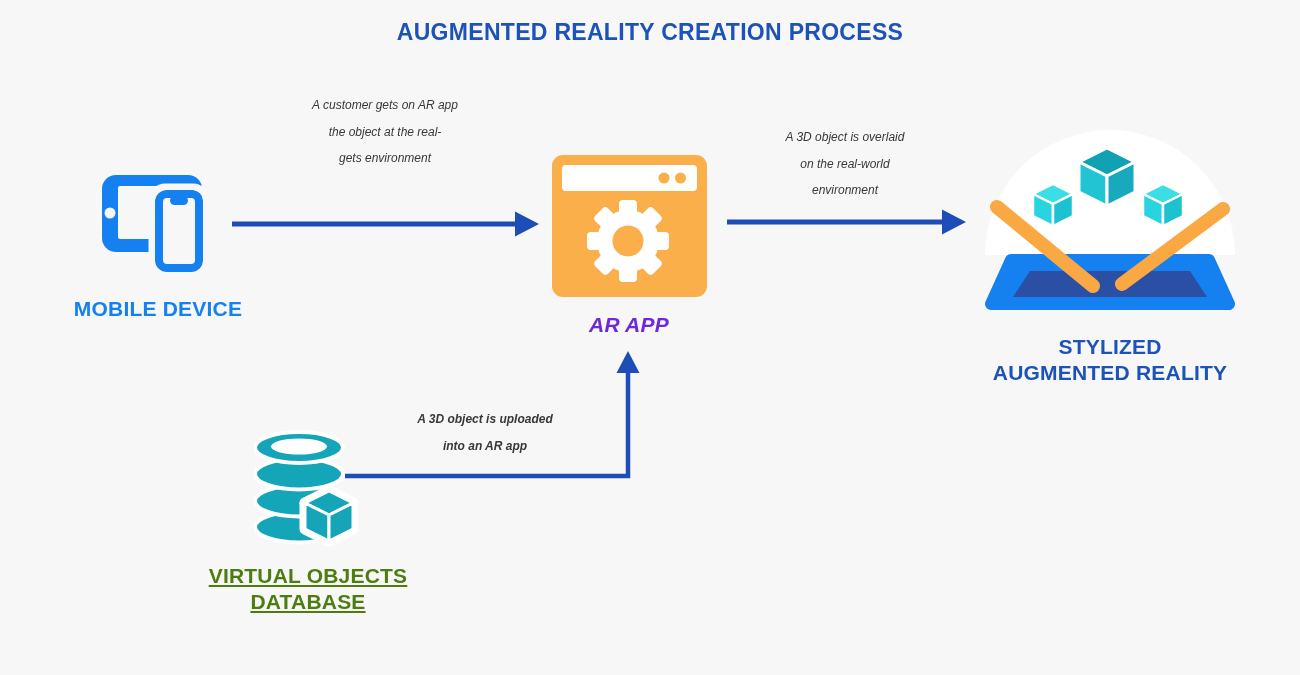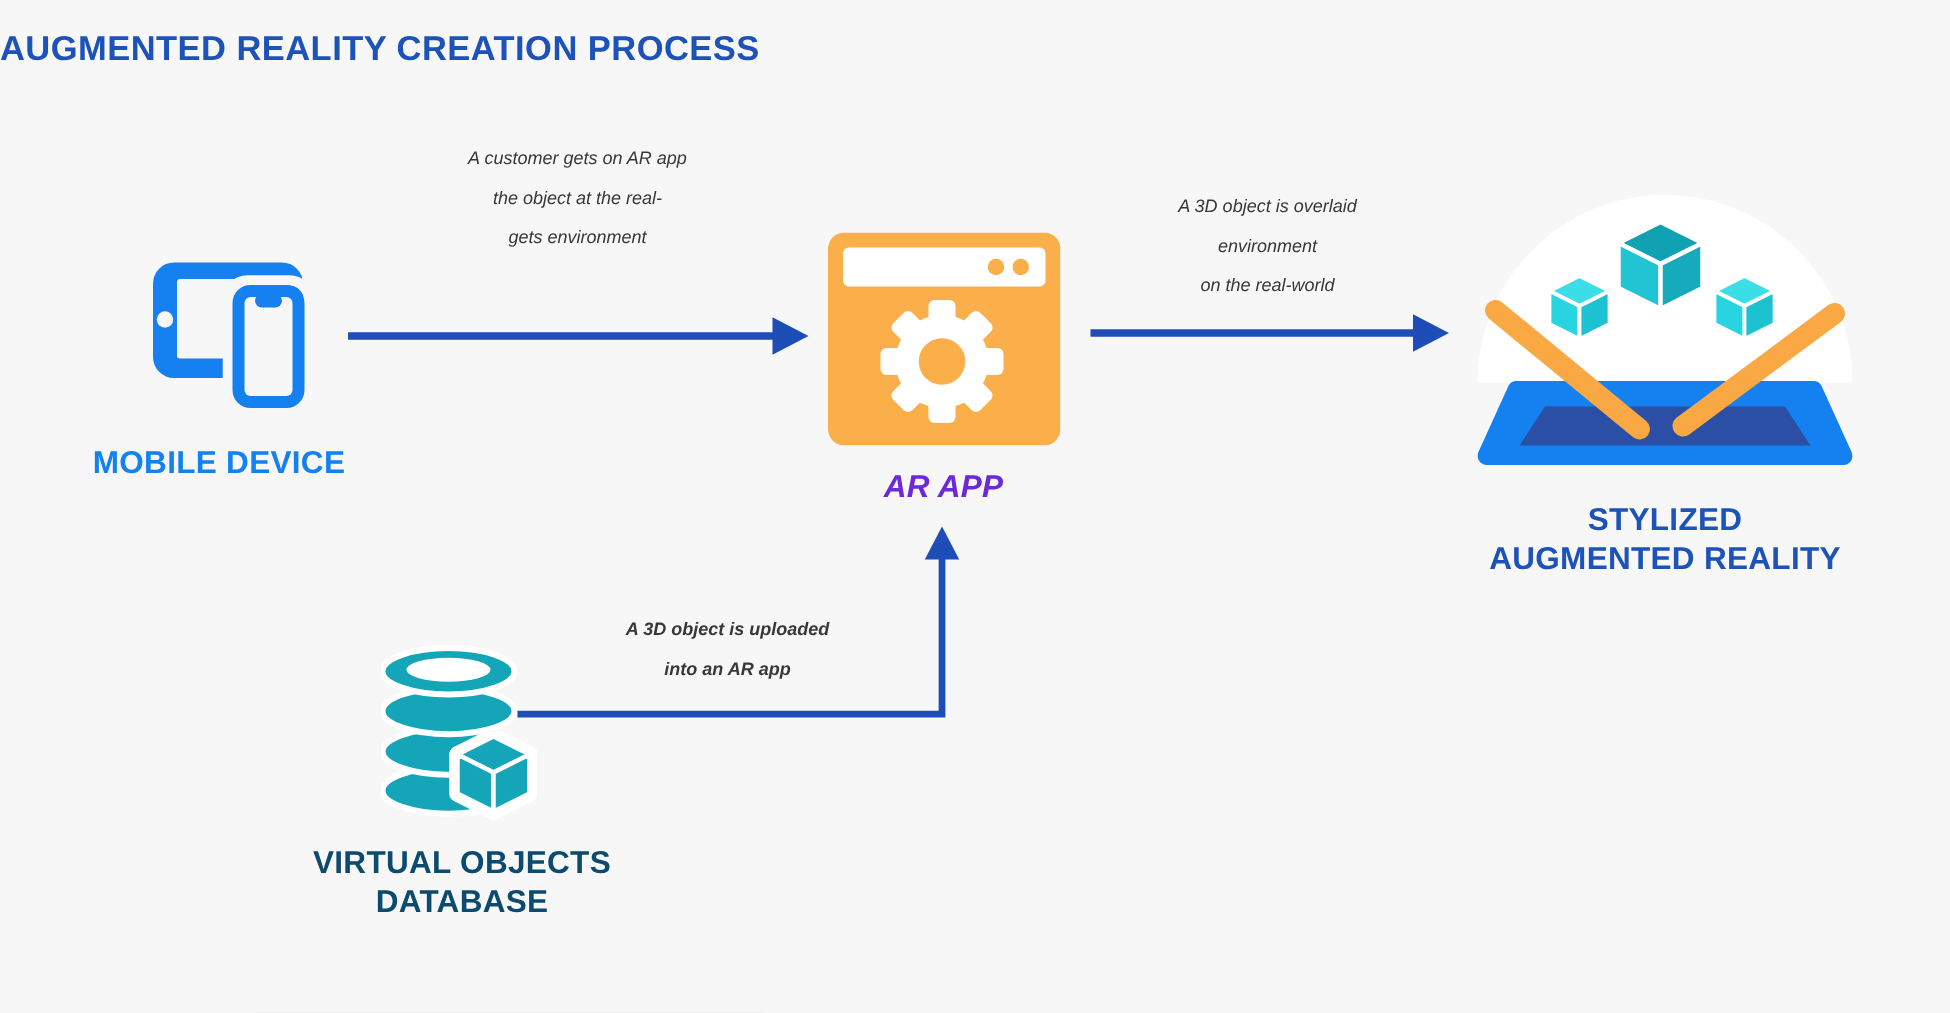--- a/index.html
+++ b/index.html
@@ -7,21 +7,21 @@
   body { font-family: "Liberation Sans", sans-serif; }
   #frame {
     position: relative;
     width: 1300px; height: 675px;
     background: #f7f7f7;
     overflow: hidden;
   }
   .abs { position: absolute; }
   #diagram-title {
     top: 19px; left: 0; width: 1300px;
-    text-align: left;
+    text-align: center;
     font-size: 23px; font-weight: 700;
     letter-spacing: 0.3px;
     color: #1d53b8;
   }
   .annotation {
     font-size: 12px;
     font-style: italic;
     color: #383838;
     text-align: center;
     line-height: 26.5px;
@@ -29,60 +29,60 @@
   .node-label {
     font-size: 21px;
     font-weight: 700;
     text-align: center;
     line-height: 26px;
     letter-spacing: 0.2px;
   }
   .blue-label  { color: #1580f0; }
   .orange-label{ color: #6d28d9; font-style: italic; }
   .navy-label  { color: #1d53b8; }
-  .teal-label  { color: #0c4a6e; }
+  .teal-label  { color: #4d7c0f; text-decoration: underline; }
   svg { display: block; }
   #arrow-layer { top: 0; left: 0; pointer-events: none; }
 </style>
 </head>
 <body>
 
 <div id="frame">
 
   <div id="diagram-title" class="abs">AUGMENTED REALITY CREATION PROCESS</div>
 
   <div class="abs annotation" style="top:92px; left:240px; width:290px;">
     <div>A customer gets on AR app</div>
     <div>the object at the real-</div>
     <div>gets environment</div>
   </div>
 
   <div class="abs annotation" style="top:124px; left:705px; width:280px;">
     <div>A 3D object is overlaid</div>
+    <div>on the real-world</div>
     <div>environment</div>
-    <div>on the real-world</div>
   </div>
 
   <div class="abs annotation" style="top:406px; left:345px; width:280px;font-weight:bold;">
     <div>A 3D object is uploaded</div>
     <div>into an AR app</div>
   </div>
 
   <div class="abs" style="top:172px; left:100px; width:110px; height:106px;">
     <svg width="110" height="106" viewBox="0 0 110 106" aria-hidden="true">
       <rect x="2" y="3" width="100" height="77" rx="14" fill="#1580f0"></rect>
       <rect x="18" y="14" width="66" height="53" rx="2" fill="#f7f7f7"></rect>
       <circle cx="10" cy="41" r="5.5" fill="#f7f7f7"></circle>
       <rect x="52" y="15" width="54" height="88" rx="13" fill="none" stroke="#f7f7f7" stroke-width="7"></rect>
       <rect x="55" y="18" width="48" height="82" rx="12" fill="#1580f0"></rect>
       <rect x="63" y="26" width="32" height="66" rx="4" fill="#f7f7f7"></rect>
       <rect x="70" y="24" width="18" height="9" rx="4.5" fill="#1580f0"></rect>
     </svg>
   </div>
-  <div class="abs node-label blue-label" style="top:296px; left:46px; width:200px;">MOBILE DEVICE</div>
+  <div class="abs node-label blue-label" style="top:296px; left:58px; width:200px;">MOBILE DEVICE</div>
 
   <div class="abs" style="top:155px; left:552px; width:155px; height:142px;">
     <svg width="155" height="142" viewBox="0 0 155 142" aria-hidden="true">
       <rect x="0" y="0" width="155" height="142" rx="11" fill="#fbaf4a"></rect>
       <rect x="10" y="10" width="135" height="26" rx="4" fill="#ffffff"></rect>
       <circle cx="112" cy="23" r="5.5" fill="#fbaf4a"></circle>
       <circle cx="128.5" cy="23" r="5.5" fill="#fbaf4a"></circle>
       <g transform="translate(76,86)">
         <g fill="#ffffff">
           <rect x="-9" y="-41" width="18" height="16" rx="4" transform="rotate(0)"></rect>

